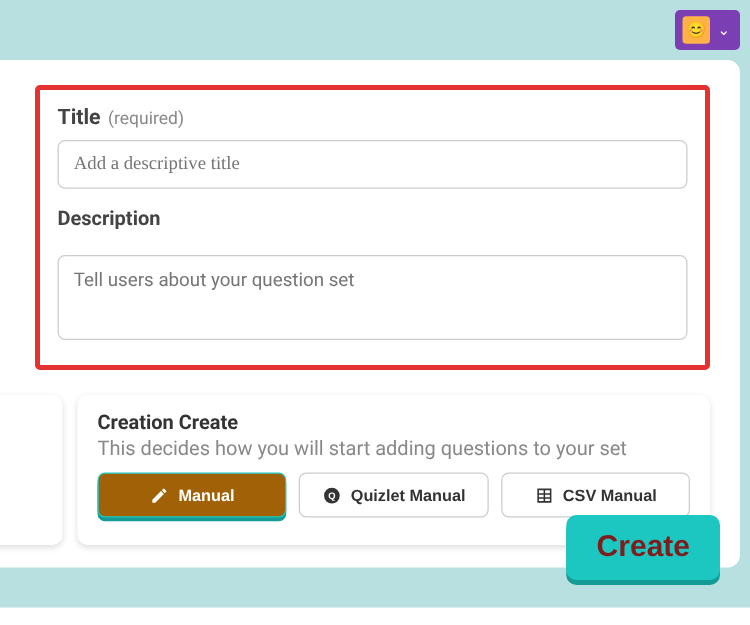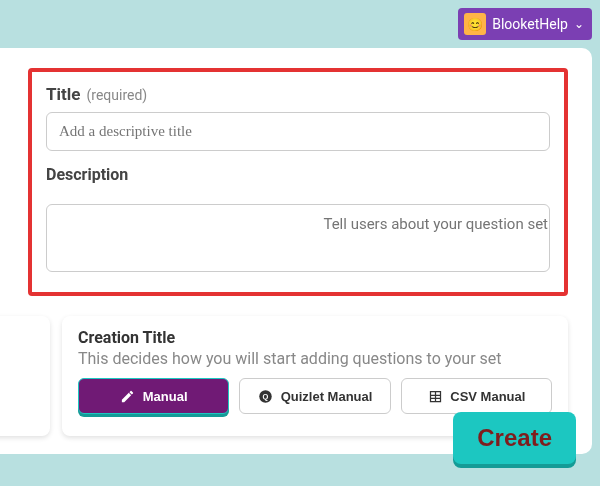--- a/index.html
+++ b/index.html
@@ -80,28 +80,27 @@
     font-size: 16px;
     font-weight: 700;
     color: #444;
     margin-top: 14px;
     margin-bottom: 20px;
   }
   .textarea-field {
     width: 100%;
     border: 1px solid #ccc;
     border-radius: 6px;
-    padding: 10px 1px;
+    padding: 10px 12px;
     font-size: 15px;
     color: #888;
     background: #fff;
     height: 68px;
     resize: none;
     font-family: inherit;
-    text-align: right;
   }
   .lower-row {
     display: flex;
     gap: 12px;
     margin: 0 24px 0 0;
     padding-bottom: 18px;
   }
   .left-stub {
     width: 90px;
     height: 120px;
@@ -142,21 +141,21 @@
     align-items: center;
     justify-content: center;
     gap: 7px;
     font-size: 13px;
     font-weight: 600;
     color: #333;
     background: #fff;
     cursor: pointer;
   }
   .method-btn.active {
-    background: #701a75;
+    background: #a16207;
     color: #fff;
     border: 1px solid #1cc7c1;
     box-shadow: 0 3px 0 #149b96;
   }
   .icon-box {
     width: 16px;
     height: 16px;
     display: inline-flex;
     align-items: center;
     justify-content: center;
@@ -184,40 +183,39 @@
     width: 600px;
     height: 14px;
     background: #fff;
   }
 </style>
 </head>
 <body>
 
 <div class="topbar">
   <span class="avatar">😊</span>
-  <span>BlooketHelp</span>
   <span class="chevron">⌄</span>
 </div>
 
 <div class="main-card">
 
   <div class="highlight-box">
     <div class="title-row">
       <span class="title-label">Title</span>
       <span class="required">(required)</span>
     </div>
     <input class="input-field" type="text" placeholder="Add a descriptive title" style="">
     <div class="desc-label">Description</div>
     <textarea class="textarea-field" placeholder="Tell users about your question set" style=""></textarea>
   </div>
 
   <div class="lower-row">
     <div class="left-stub"></div>
     <div class="creation-card">
-      <div class="creation-title">Creation Title</div>
+      <div class="creation-title">Creation Create</div>
       <div class="creation-sub">This decides how you will start adding questions to your set</div>
       <div class="method-buttons">
         <button class="method-btn active">
           <span class="icon-box">
             <svg width="15" height="15" viewBox="0 0 24 24" fill="white">
                 <path d="M3 17.25V21h3.75L17.81 9.94l-3.75-3.75L3 17.25zM20.71 7.04a1 1 0 0 0 0-1.41l-2.34-2.34a1 1 0 0 0-1.41 0l-1.83 1.83 3.75 3.75 1.83-1.83z"></path>
               </svg>
           </span>
           <span>Manual</span>
         </button>

